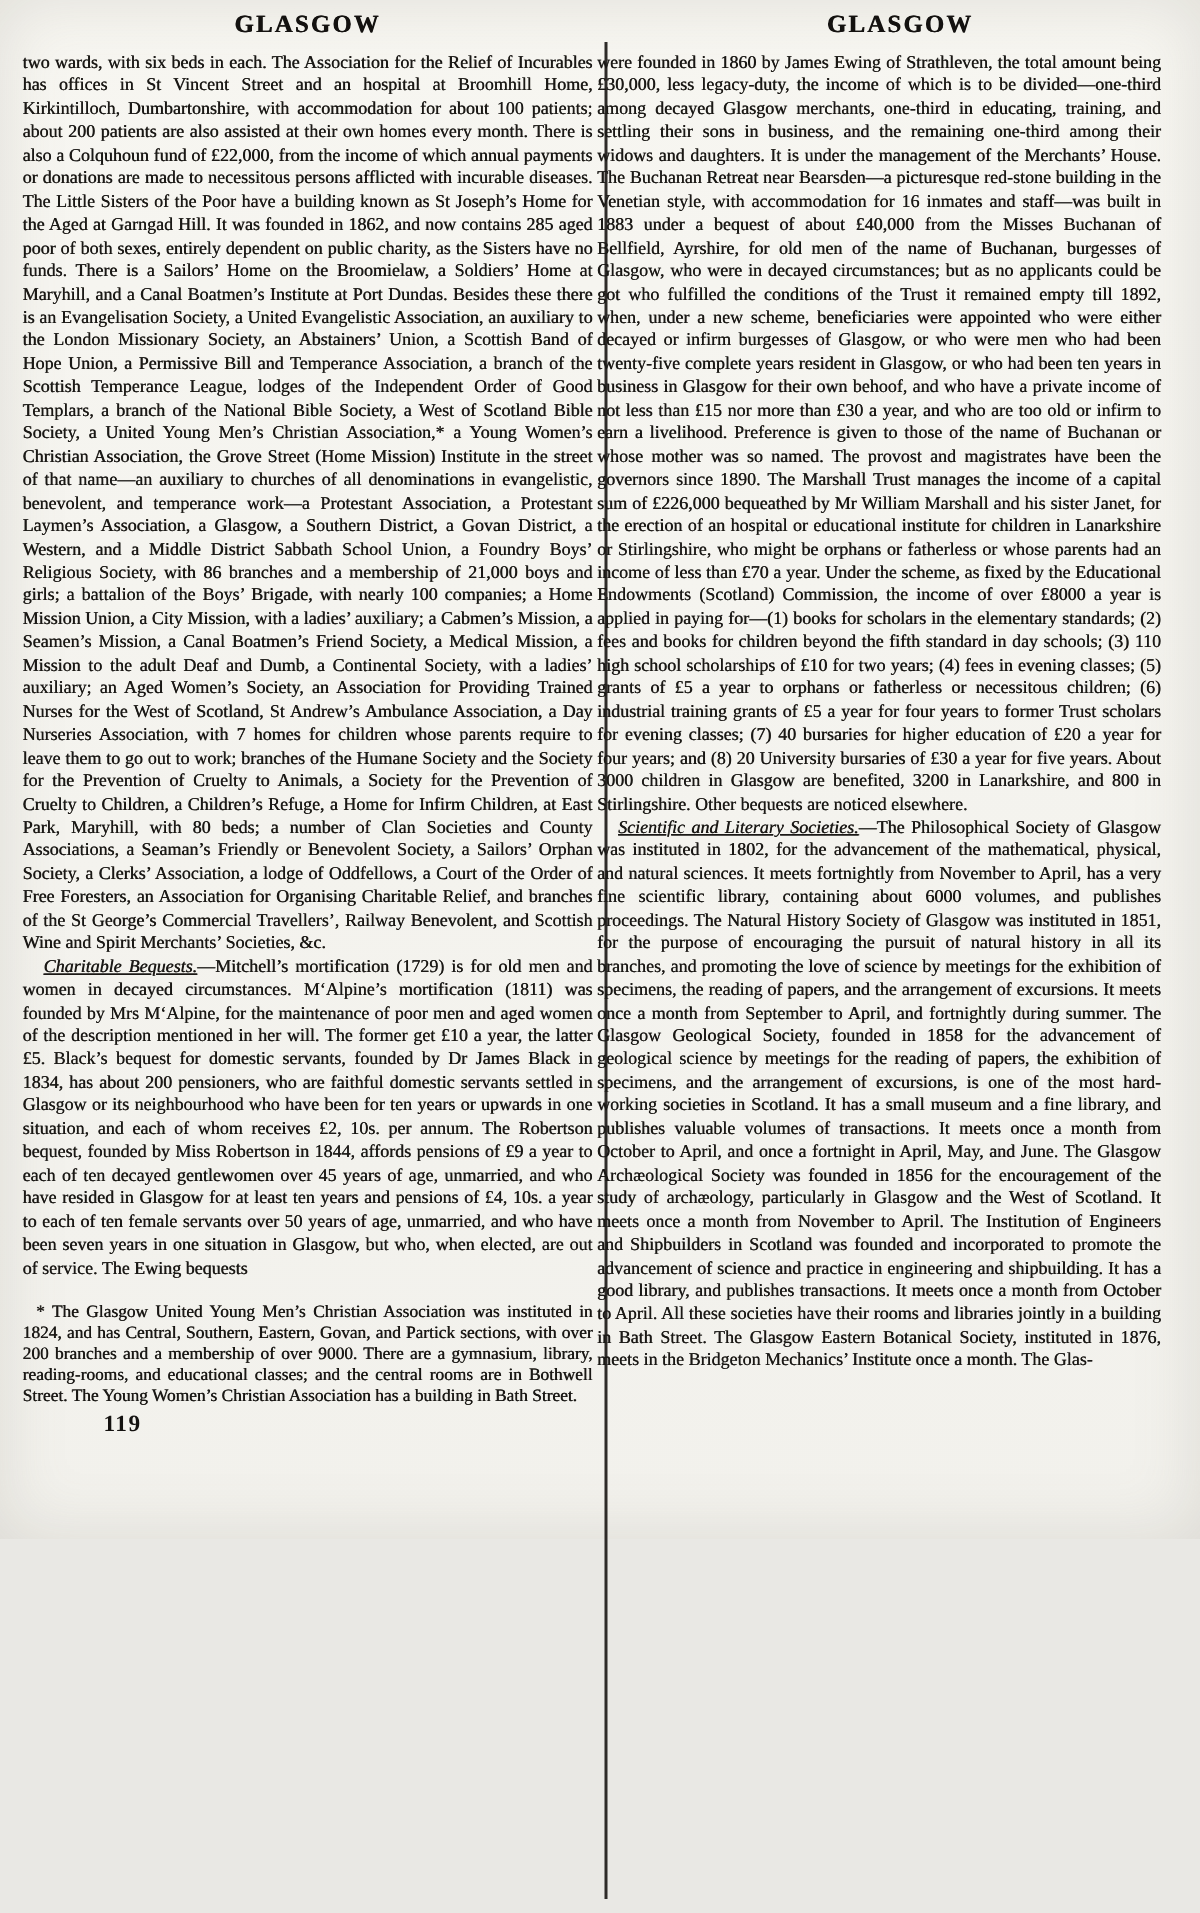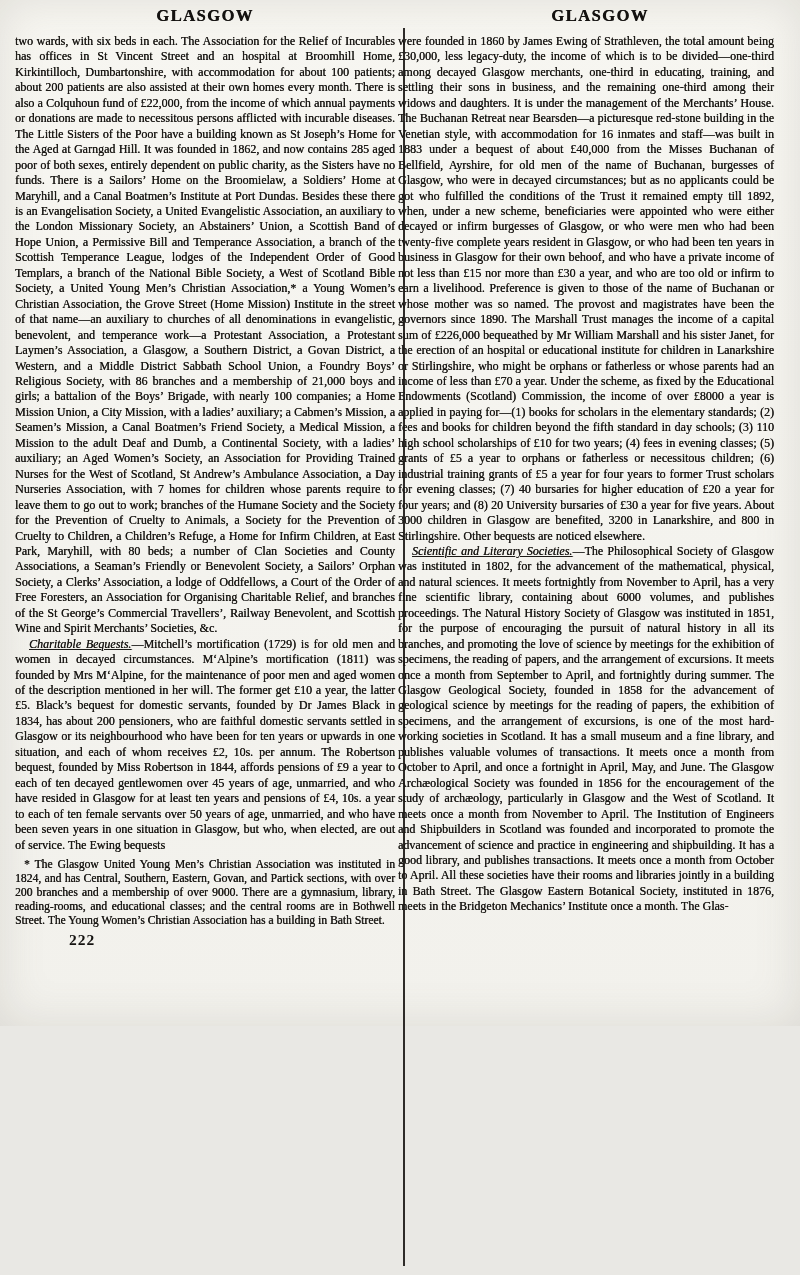--- a/index.html
+++ b/index.html
@@ -48,21 +48,21 @@
   .column p {
     margin: 0;
     font-size: 12px;
     line-height: 15.45px;
     text-align: justify;
     text-shadow: 0.25px 0 0 #1b1916;
   }
   .column p.indent { text-indent: 14px; }
   .lead-italic { font-style: italic; text-decoration: underline; }
   .footnote {
-    margin-top: 5px;
+    margin-top: 15px;
   }
   .footnote p {
     font-size: 11.6px;
     line-height: 14.1px;
     text-indent: 9px;
     text-align: justify;
     text-shadow: 0.3px 0 0 #1b1916;
   }
   .page-number {
     margin-top: 3px;
@@ -83,21 +83,21 @@
   <div class="col-header right">GLASGOW</div>
 
   <div class="divider"></div>
 
   <div class="column left">
     <p>two wards, with six beds in each.  The Association for the Relief of Incurables has offices in St Vincent Street and an hospital at Broomhill Home, Kirkintilloch, Dumbartonshire, with accommodation for about 100 patients; about 200 patients are also assisted at their own homes every month.  There is also a Colquhoun fund of £22,000, from the income of which annual payments or donations are made to necessitous persons afflicted with incurable diseases.  The Little Sisters of the Poor have a building known as St Joseph’s Home for the Aged at Garngad Hill.  It was founded in 1862, and now contains 285 aged poor of both sexes, entirely dependent on public charity, as the Sisters have no funds.  There is a Sailors’ Home on the Broomielaw, a Soldiers’ Home at Maryhill, and a Canal Boatmen’s Institute at Port Dundas.  Besides these there is an Evangelisation Society, a United Evangelistic Association, an auxiliary to the London Missionary Society, an Abstainers’ Union, a Scottish Band of Hope Union, a Permissive Bill and Temperance Association, a branch of the Scottish Temperance League, lodges of the Independent Order of Good Templars, a branch of the National Bible Society, a West of Scotland Bible Society, a United Young Men’s Christian Association,* a Young Women’s Christian Association, the Grove Street (Home Mission) Institute in the street of that name—an auxiliary to churches of all denominations in evangelistic, benevolent, and temperance work—a Protestant Association, a Protestant Laymen’s Association, a Glasgow, a Southern District, a Govan District, a Western, and a Middle District Sabbath School Union, a Foundry Boys’ Religious Society, with 86 branches and a membership of 21,000 boys and girls; a battalion of the Boys’ Brigade, with nearly 100 companies; a Home Mission Union, a City Mission, with a ladies’ auxiliary; a Cabmen’s Mission, a Seamen’s Mission, a Canal Boatmen’s Friend Society, a Medical Mission, a Mission to the adult Deaf and Dumb, a Continental Society, with a ladies’ auxiliary; an Aged Women’s Society, an Association for Providing Trained Nurses for the West of Scotland, St Andrew’s Ambulance Association, a Day Nurseries Association, with 7 homes for children whose parents require to leave them to go out to work; branches of the Humane Society and the Society for the Prevention of Cruelty to Animals, a Society for the Prevention of Cruelty to Children, a Children’s Refuge, a Home for Infirm Children, at East Park, Maryhill, with 80 beds; a number of Clan Societies and County Associations, a Seaman’s Friendly or Benevolent Society, a Sailors’ Orphan Society, a Clerks’ Association, a lodge of Oddfellows, a Court of the Order of Free Foresters, an Association for Organising Charitable Relief, and branches of the St George’s Commercial Travellers’, Railway Benevolent, and Scottish Wine and Spirit Merchants’ Societies, &amp;c.</p>
     <p class="indent"><span class="lead-italic">Charitable Bequests.</span><span>—Mitchell’s mortification (1729) is for old men and women in decayed circumstances. M‘Alpine’s mortification (1811) was founded by Mrs M‘Alpine, for the maintenance of poor men and aged women of the description mentioned in her will.  The former get £10 a year, the latter £5.  Black’s bequest for domestic servants, founded by Dr James Black in 1834, has about 200 pensioners, who are faithful domestic servants settled in Glasgow or its neighbourhood who have been for ten years or upwards in one situation, and each of whom receives £2, 10s. per annum. The Robertson bequest, founded by Miss Robertson in 1844, affords pensions of £9 a year to each of ten decayed gentlewomen over 45 years of age, unmarried, and who have resided in Glasgow for at least ten years and pensions of £4, 10s. a year to each of ten female servants over 50 years of age, unmarried, and who have been seven years in one situation in Glasgow, but who, when elected, are out of service.  The Ewing bequests</span></p>
     <div class="footnote">
       <p>* The Glasgow United Young Men’s Christian Association was instituted in 1824, and has Central, Southern, Eastern, Govan, and Partick sections, with over 200 branches and a membership of over 9000.  There are a gymnasium, library, reading-rooms, and educational classes; and the central rooms are in Bothwell Street.  The Young Women’s Christian Association has a building in Bath Street.</p>
     </div>
-    <div class="page-number">222</div>
+    <div class="page-number">119</div>
   </div>
 
   <div class="column right">
     <p>were founded in 1860 by James Ewing of Strathleven, the total amount being £30,000, less legacy-duty, the income of which is to be divided—one-third among decayed Glasgow merchants, one-third in educating, training, and settling their sons in business, and the remaining one-third among their widows and daughters. It is under the management of the Merchants’ House. The Buchanan Retreat near Bearsden—a picturesque red-stone building in the Venetian style, with accommodation for 16 inmates and staff—was built in 1883 under a bequest of about £40,000 from the Misses Buchanan of Bellfield, Ayrshire, for old men of the name of Buchanan, burgesses of Glasgow, who were in decayed circumstances; but as no applicants could be got who fulfilled the conditions of the Trust it remained empty till 1892, when, under a new scheme, beneficiaries were appointed who were either decayed or infirm burgesses of Glasgow, or who were men who had been twenty-five complete years resident in Glasgow, or who had been ten years in business in Glasgow for their own behoof, and who have a private income of not less than £15 nor more than £30 a year, and who are too old or infirm to earn a livelihood.  Preference is given to those of the name of Buchanan or whose mother was so named.  The provost and magistrates have been the governors since 1890.  The Marshall Trust manages the income of a capital sum of £226,000 bequeathed by Mr William Marshall and his sister Janet, for the erection of an hospital or educational institute for children in Lanarkshire or Stirlingshire, who might be orphans or fatherless or whose parents had an income of less than £70 a year.  Under the scheme, as fixed by the Educational Endowments (Scotland) Commission, the income of over £8000 a year is applied in paying for—(1) books for scholars in the elementary standards; (2) fees and books for children beyond the fifth standard in day schools; (3) 110 high school scholarships of £10 for two years; (4) fees in evening classes; (5) grants of £5 a year to orphans or fatherless or necessitous children; (6) industrial training grants of £5 a year for four years to former Trust scholars for evening classes; (7) 40 bursaries for higher education of £20 a year for four years; and (8) 20 University bursaries of £30 a year for five years. About 3000 children in Glasgow are benefited, 3200 in Lanarkshire, and 800 in Stirlingshire.  Other bequests are noticed elsewhere.</p>
     <p class="indent"><span class="lead-italic">Scientific and Literary Societies.</span><span>—The Philosophical Society of Glasgow was instituted in 1802, for the advancement of the mathematical, physical, and natural sciences.  It meets fortnightly from November to April, has a very fine scientific library, containing about 6000 volumes, and publishes proceedings.  The Natural History Society of Glasgow was instituted in 1851, for the purpose of encouraging the pursuit of natural history in all its branches, and promoting the love of science by meetings for the exhibition of specimens, the reading of papers, and the arrangement of excursions.  It meets once a month from September to April, and fortnightly during summer.  The Glasgow Geological Society, founded in 1858 for the advancement of geological science by meetings for the reading of papers, the exhibition of specimens, and the arrangement of excursions, is one of the most hard-working societies in Scotland.  It has a small museum and a fine library, and publishes valuable volumes of transactions.  It meets once a month from October to April, and once a fortnight in April, May, and June.  The Glasgow Archæological Society was founded in 1856 for the encouragement of the study of archæology, particularly in Glasgow and the West of Scotland.  It meets once a month from November to April.  The Institution of Engineers and Shipbuilders in Scotland was founded and incorporated to promote the advancement of science and practice in engineering and shipbuilding.  It has a good library, and publishes transactions.  It meets once a month from October to April.  All these societies have their rooms and libraries jointly in a building in Bath Street.  The Glasgow Eastern Botanical Society, instituted in 1876, meets in the Bridgeton Mechanics’ Institute once a month.  The Glas-</span></p>
   </div>
 
 </div>
 
 </body></html>

